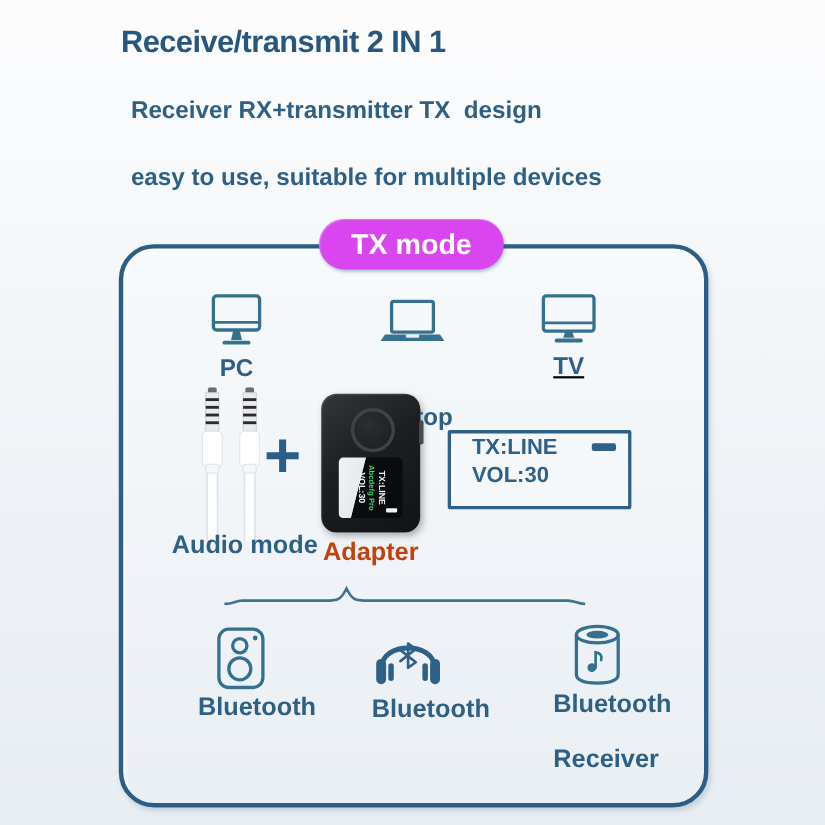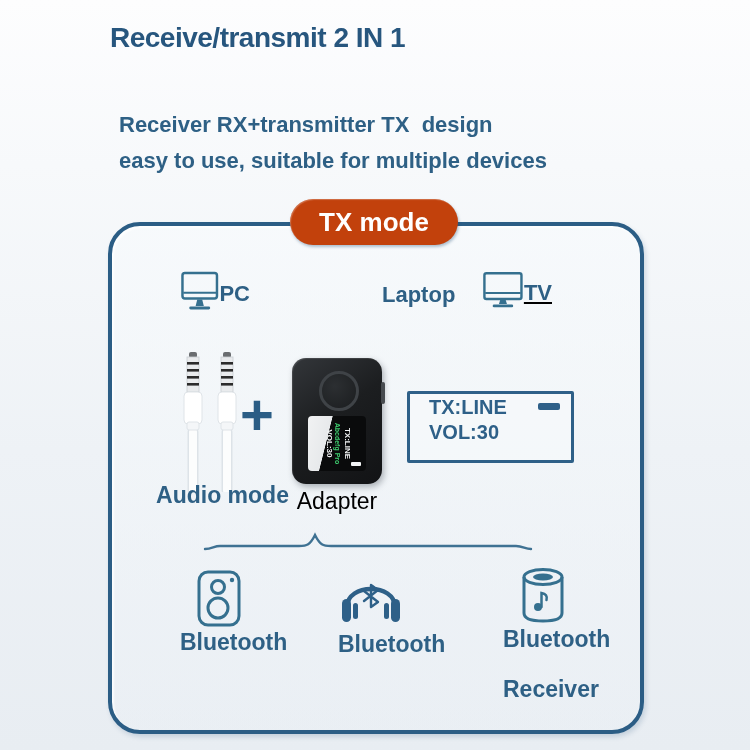--- a/index.html
+++ b/index.html
@@ -9,37 +9,37 @@
     font-family:"Liberation Sans",sans-serif;
     -webkit-font-smoothing:antialiased;
   }
   .abs{position:absolute;}
   
   .title{
     left:110px;top:22px;font-size:28px;font-weight:bold;color:#27567e;
     letter-spacing:-0.5px;white-space:nowrap;
   }
   .subtitle{left:119px;font-size:22px;font-weight:600;color:#2e6085;white-space:pre-wrap;}
-  .sub1{top:112px;}
+  .sub1{top:87px;}
   .sub2{top:148px;}
   
   .panel{
     left:108px;top:222px;width:528px;height:504px;
     border:4px solid #2b5d85;border-radius:32px;
     background:linear-gradient(180deg,rgba(248,251,253,.6),rgba(236,241,246,.4));
     box-shadow:inset 2px 2px 2px rgba(255,255,255,.8),2px 3px 5px rgba(35,80,120,.18);
   }
   .mode-pill{
     left:290px;top:199px;width:168px;height:46px;border-radius:23px;
-    background:#c2410c;color:#ffffff;font-size:26px;font-weight:bold;
+    background:#d946ef;color:#ffffff;font-size:26px;font-weight:bold;
     display:flex;align-items:center;justify-content:center;
     box-shadow:1px 2px 3px rgba(35,80,120,.35),inset 1px 1px 1px rgba(255,255,255,.25);
   }
   
-  .dev-col{display:flex;align-items:center;text-align:center;}
+  .dev-col{display:flex;flex-direction:column;align-items:center;text-align:center;}
   .dev-label{font-size:22px;font-weight:600;color:#2e6085;margin-top:4px;white-space:nowrap;}
   .col-pc{left:180px;top:266px;width:70px;}
   .col-laptop{left:334px;top:272px;width:82px;gap:48px;}
   .col-tv{left:482px;top:266px;width:70px;text-decoration:underline;}
   
   .cable-svg{left:178px;top:352px;}
   .plus-sign{left:240px;top:386px;font-size:58px;font-weight:800;color:#2b5d85;line-height:1;}
   .adapter{
     left:292px;top:358px;width:90px;height:126px;border-radius:14px;
     background:linear-gradient(145deg,#33363a 0%,#1c1e20 45%,#121315 100%);
@@ -62,21 +62,21 @@
   .scr-batt{position:absolute;right:5px;bottom:5px;width:10px;height:4px;background:#f2f4f5;border-radius:1px;}
   .adapter-side-btn{position:absolute;right:-3px;top:24px;width:4px;height:22px;background:#474b4f;border-radius:2px;}
   .info-screen{
     left:407px;top:391px;width:167px;height:72px;border:3px solid #2e6088;border-radius:2px;
     background:rgba(246,249,251,.65);color:#2e6088;padding:3px 0 0 19px;box-sizing:border-box;
   }
   .info-line{font-size:20px;font-weight:600;line-height:21px;white-space:nowrap;}
   .info-vol{margin-top:4px;}
   .info-batt{position:absolute;right:11px;top:9px;width:22px;height:7px;background:#2e6088;border-radius:2px;}
   .cable-label{left:150px;top:482px;width:145px;text-align:center;font-size:23px;font-weight:600;color:#2e6085;}
-  .adapter-label{left:292px;top:488px;width:90px;text-align:center;font-size:23px;font-weight:400;color:#000000;}
+  .adapter-label{left:292px;top:488px;width:90px;text-align:center;font-size:23px;font-weight:700;color:#c2410c;}
   
   .brace-svg{left:203px;top:530px;}
   
   .bt-col{display:flex;flex-direction:column;gap:24px;}
   .bt-label{font-size:23px;font-weight:600;color:#2e6085;line-height:26px;white-space:nowrap;}
   .col-speaker-icon{left:193px;top:569px;}
   .col-speaker-label{left:180px;top:629px;}
   .col-earphone-icon{left:338px;top:567px;}
   .col-earphone-label{left:338px;top:631px;}
   .col-receiver-icon{left:518px;top:567px;}

